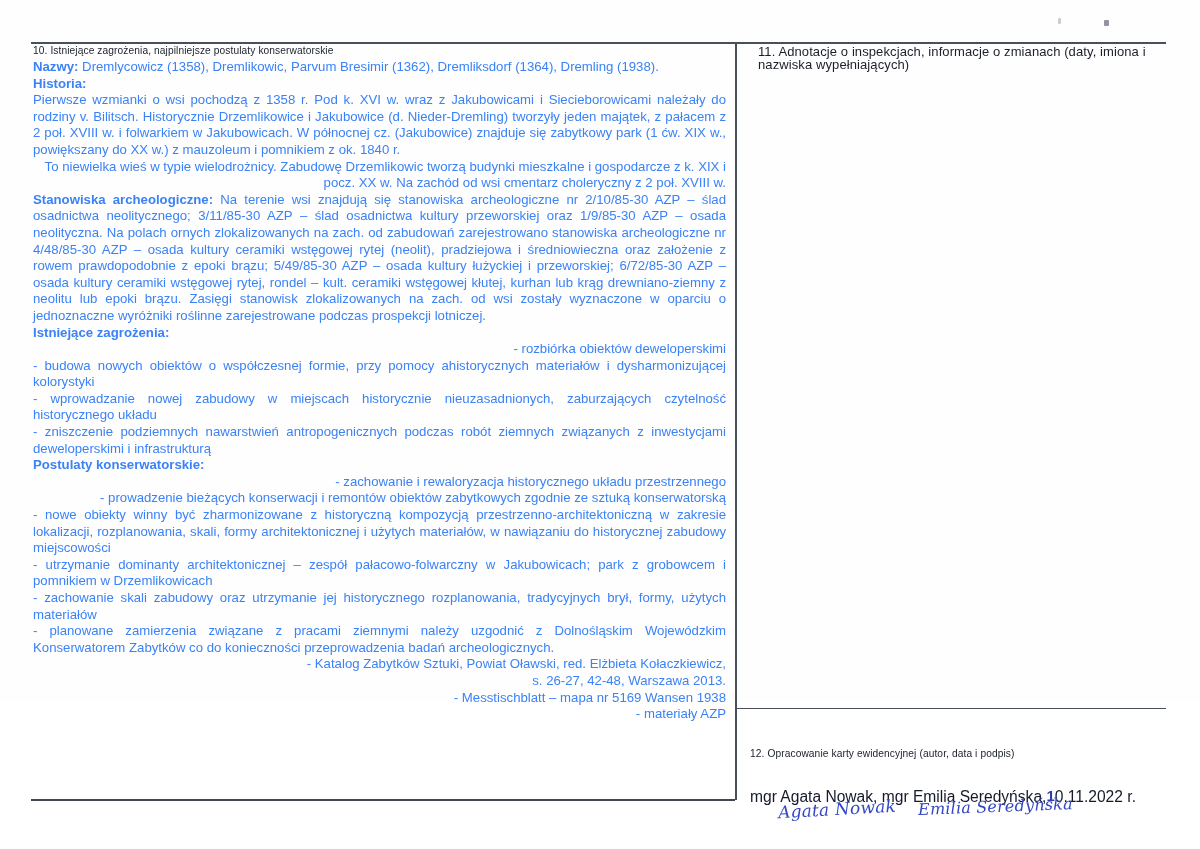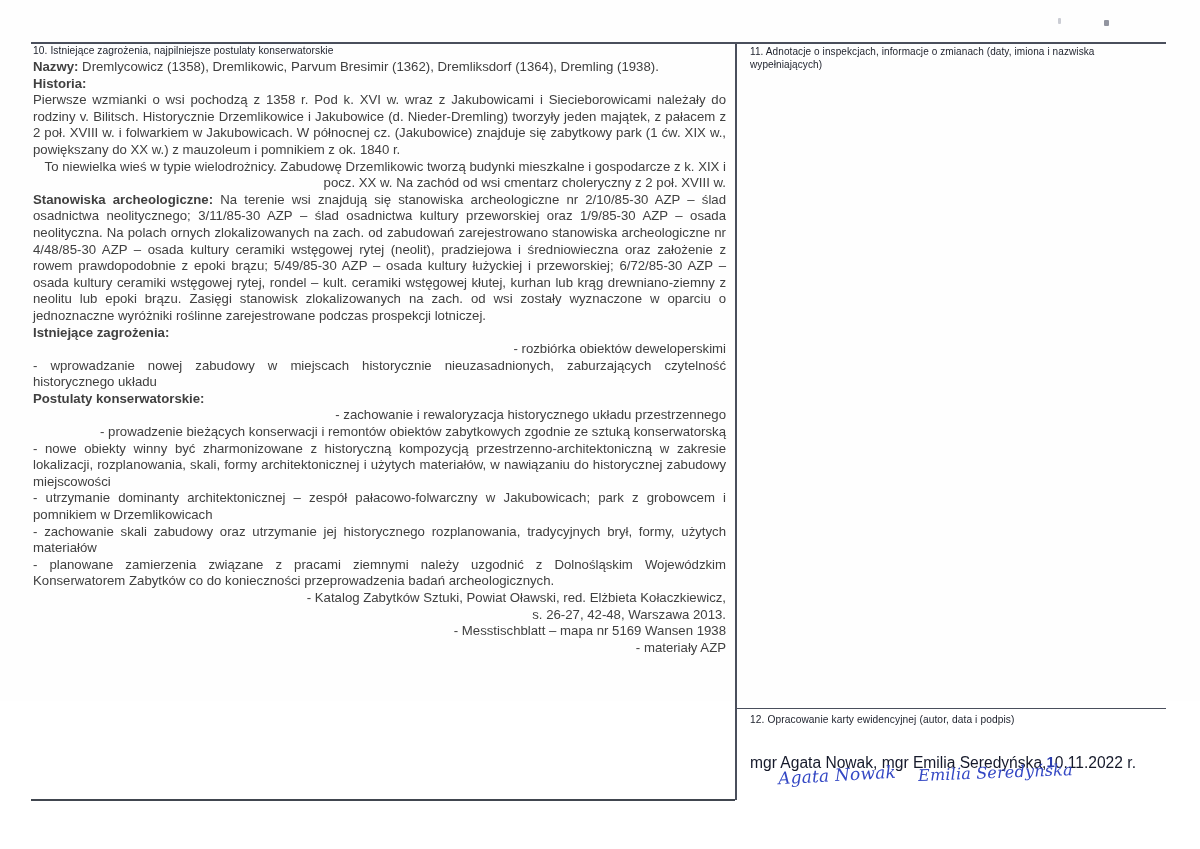--- a/index.html
+++ b/index.html
@@ -81,21 +81,21 @@
     font-size: 10.2px;
     line-height: 13px;
     color: #1b1f2a;
     letter-spacing: .1px;
     margin-bottom: 2px;
   }
   .body {
     font-size: 13.2px;
     line-height: 16.6px;
     text-align: justify;
-    color: #404040;
+    color: #3b82f6;
     padding-right: 4px;
   }
   .body p {
     margin: 0;
     text-align: justify;
   }
   .body p.last-left { text-align: right; }
   .lbl { font-weight: bold; }
   .hdr {
     font-weight: bold;
@@ -103,28 +103,29 @@
   }
 
   
   .col-right-top {
     position: absolute;
     left: 750px;
     top: 45px;
     width: 415px;
   }
   .col-right-top .field-no {
-    font-size: 10px;
+    font-size: 13px;
     line-height: 13.2px;
+    margin-left: 8px;
   }
 
   .col-right-bottom {
     position: absolute;
     left: 750px;
-    top: 713px;
+    top: 747px;
     width: 430px;
   }
   .col-right-bottom .field-no {
     font-size: 10.2px;
     line-height: 13px;
   }
   .author-line {
     margin-top: 27px;
     font-size: 15.6px;
     line-height: 20px;
@@ -189,21 +190,23 @@
 
       <p class="last-left">To niewielka wieś w typie wielodrożnicy. Zabudowę Drzemlikowic tworzą budynki mieszkalne i gospodarcze z k. XIX i pocz. XX w. Na zachód od wsi cmentarz choleryczny z 2 poł. XVIII w.</p>
 
       <p><span class="lbl">Stanowiska archeologiczne:</span><span> Na terenie wsi znajdują się stanowiska archeologiczne nr 2/10/85-30 AZP – ślad osadnictwa neolitycznego; 3/11/85-30 AZP – ślad osadnictwa kultury przeworskiej oraz 1/9/85-30 AZP – osada neolityczna. Na polach ornych zlokalizowanych na zach. od zabudowań zarejestrowano stanowiska archeologiczne nr 4/48/85-30 AZP – osada kultury ceramiki wstęgowej rytej (neolit), pradziejowa i średniowieczna oraz założenie z rowem prawdopodobnie z epoki brązu; 5/49/85-30 AZP – osada kultury łużyckiej i przeworskiej; 6/72/85-30 AZP – osada kultury ceramiki wstęgowej rytej, rondel – kult. ceramiki wstęgowej kłutej, kurhan lub krąg drewniano-ziemny z neolitu lub epoki brązu. Zasięgi stanowisk zlokalizowanych na zach. od wsi zostały wyznaczone w oparciu o jednoznaczne wyróżniki roślinne zarejestrowane podczas prospekcji lotniczej.</span></p>
 
       <p>
           <span class="hdr">Istniejące zagrożenia:</span>
         </p>
 
       <p class="last-left">- rozbiórka obiektów deweloperskimi</p>
+      <p>- budowa nowych obiektów o współczesnej formie, przy pomocy ahistorycznych materiałów i dysharmonizującej kolorystyki</p>
       <p>- wprowadzanie nowej zabudowy w miejscach historycznie nieuzasadnionych, zaburzających czytelność historycznego układu</p>
+      <p>- zniszczenie podziemnych nawarstwień antropogenicznych podczas robót ziemnych związanych z inwestycjami deweloperskimi i infrastrukturą</p>
 
       <p>
           <span class="hdr">Postulaty konserwatorskie:</span>
         </p>
 
       <p class="last-left">- zachowanie i rewaloryzacja historycznego układu przestrzennego</p>
       <p class="last-left">- prowadzenie bieżących konserwacji i remontów obiektów zabytkowych zgodnie ze sztuką konserwatorską</p>
       <p>- nowe obiekty winny być zharmonizowane z historyczną kompozycją przestrzenno-architektoniczną w zakresie lokalizacji, rozplanowania, skali, formy architektonicznej i użytych materiałów, w nawiązaniu do historycznej zabudowy miejscowości</p>
       <p>- utrzymanie dominanty architektonicznej – zespół pałacowo-folwarczny w Jakubowicach; park z grobowcem i pomnikiem w Drzemlikowicach</p>
       <p>- zachowanie skali zabudowy oraz utrzymanie jej historycznego rozplanowania, tradycyjnych brył, formy, użytych materiałów</p>

